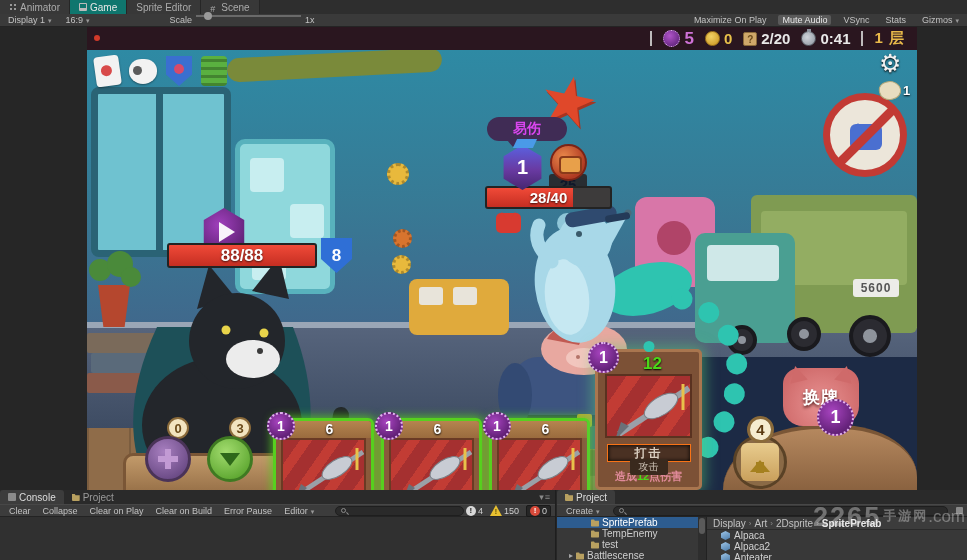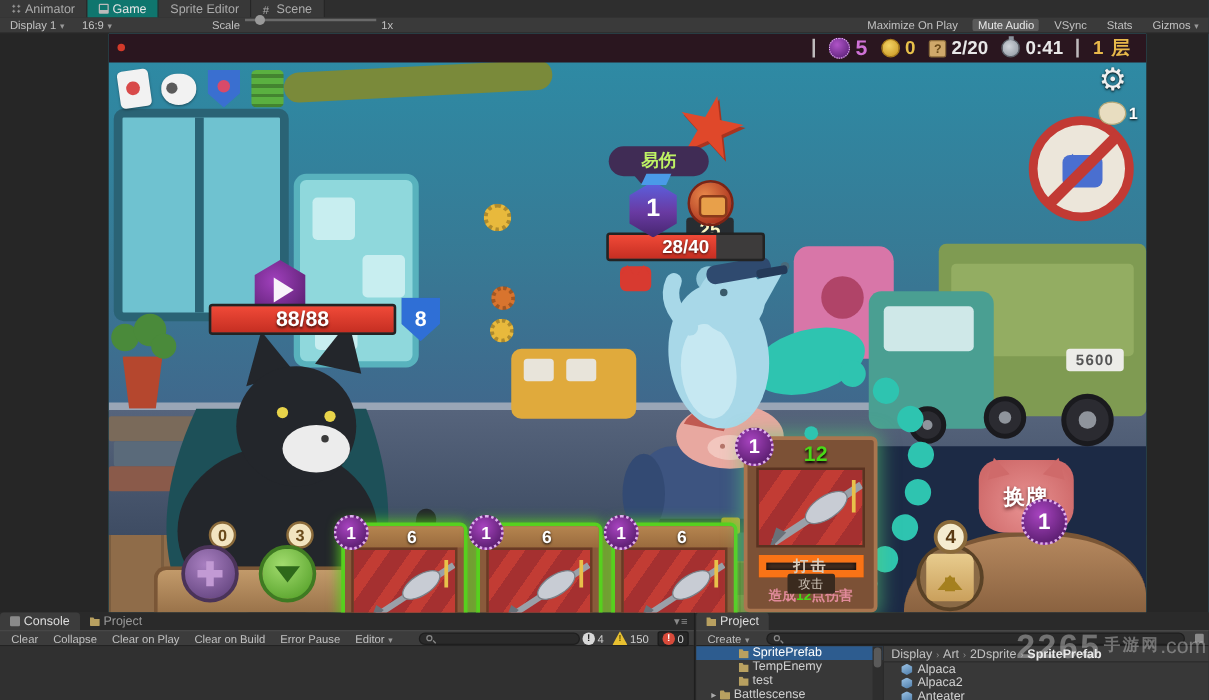--- a/index.html
+++ b/index.html
@@ -80,29 +80,29 @@
 .ico-pethead::after{content:"";position:absolute;left:4px;top:7px;width:9px;height:9px;border-radius:50%;background:#5a5a5a}
 .ico-shield{width:26px;height:30px;background:#3a6fd0;clip-path:polygon(0 0,100% 0,100% 62%,50% 100%,0 62%);position:relative}
 .ico-shield::after{content:"";position:absolute;left:8px;top:8px;width:10px;height:10px;border-radius:50%;background:#d84a6a}
 .ico-greendeck{width:26px;height:30px;background:#5ab040;border-radius:4px;background-image:repeating-linear-gradient(0deg,rgba(0,0,0,.25) 0 3px,transparent 3px 8px)}
 .gear-btn{position:absolute;left:792px;top:22px;font-size:25px;color:#f0f0f0;z-index:40;text-shadow:0 1px 2px #000}
 .gear-btn::after{content:"⚙"}
 .scrollnote{position:absolute;left:792px;top:54px;z-index:40;display:flex;align-items:center;gap:2px}
 .scroll-ico{width:22px;height:19px;background:#e8ddc0;border-radius:40% 55% 45% 50%;transform:rotate(-12deg);border:1px solid #b5a878}
 .scroll-num{color:#fff;font-weight:bold;font-size:13px;text-shadow:0 1px 2px #000}
 
-.debuff-bubble{position:absolute;left:400px;top:90px;width:80px;height:24px;background:#402c55;border-radius:12px;color:#bef264;font-size:14px;font-weight:bold;display:flex;align-items:center;justify-content:center;z-index:40}
+.debuff-bubble{position:absolute;left:400px;top:90px;width:80px;height:24px;background:#402c55;border-radius:12px;color:#d946ef;font-size:14px;font-weight:bold;display:flex;align-items:center;justify-content:center;z-index:40}
 .debuff-bubble::after{content:"";position:absolute;left:20px;bottom:-6px;border:6px solid transparent;border-top:7px solid #402c55;border-bottom:0}
 .hexbadge{clip-path:polygon(50% 0,94% 25%,94% 75%,50% 100%,6% 75%,6% 25%);display:flex;align-items:center;justify-content:center;color:#fff;font-weight:bold}
 .debuff-hex{position:absolute;left:414px;top:118px;width:43px;height:45px;background:linear-gradient(180deg,#5a62e2 0%,#693aa2 55%,#46266f 100%);font-size:20px;z-index:41}
 .hex-flap{position:absolute;left:428px;top:112px;width:20px;height:9px;background:#4a9ae8;transform:skewX(-25deg);z-index:42}
 .intent{position:absolute;left:461px;top:117px;width:40px;z-index:40;display:flex;flex-direction:column;align-items:center}
 .fist{width:37px;height:37px;border-radius:50%;background:radial-gradient(circle at 35% 32%,#e8874a,#b03a22 72%);border:2px solid #7a2416;position:relative}
 .fist::after{content:"";position:absolute;left:7px;top:10px;width:19px;height:14px;background:#e8a04a;border:2px solid #8a3a1a;border-radius:4px}
-.intent-num{margin-top:-7px;width:38px;height:20px;background:rgba(38,32,32,.85);border-radius:3px;color:#fef9c3;font-weight:bold;font-size:15px;display:flex;align-items:center;justify-content:center}
+.intent-num{margin-top:-7px;width:38px;height:20px;background:rgba(38,32,32,.85);border-radius:3px;color:#0f172a;font-weight:bold;font-size:15px;display:flex;align-items:center;justify-content:center}
 .hpbar{position:absolute;height:23px;background:#3d3b3b;border:2px solid #232323;border-radius:3px;overflow:hidden;z-index:40}
 .hp-fill{position:absolute;left:0;top:0;bottom:0;background:linear-gradient(180deg,#f04a38,#c52e22)}
 .hp-text{position:absolute;inset:0;display:flex;align-items:center;justify-content:center;color:#fff;font-weight:bold;font-size:15px;text-shadow:0 1px 2px rgba(0,0,0,.7)}
 .enemy-hp{left:398px;top:159px;width:127px}
 .enemy-hp .hp-fill{width:70%}
 .player-hp{left:80px;top:216px;width:150px;height:25px}
 .player-hp .hp-fill{width:100%}
 .player-hp .hp-text{font-size:17px}
 .minicat{position:absolute;left:409px;top:186px;width:25px;height:20px;background:#d83a30;border-radius:5px;z-index:40}
 .minicat::before,.minicat::after{content:"";position:absolute;top:-6px;border:5px solid transparent;border-bottom:8px solid #d83a30}
@@ -126,21 +126,21 @@
 .card-val{color:#fff;font-weight:bold;font-size:14px;text-shadow:0 1px 2px #000;margin-left:12px}
 .card-art{position:absolute;left:5px;right:5px;top:17px;bottom:3px;background:repeating-linear-gradient(125deg,#a53030 0 14px,#c23c34 14px 24px);border:2px solid #6a3a24;overflow:hidden}
 .cost{position:absolute;border-radius:50%;background:radial-gradient(circle at 40% 32%,#a844c0,#5e1f73 78%);border:2px dotted #e0b0ee;color:#fff;font-weight:bold;display:flex;align-items:center;justify-content:center;z-index:3}
 .card .cost{left:-9px;top:-9px;width:28px;height:28px;font-size:14px}
 .fish{position:absolute;left:8px;top:4px}
 .active-card{position:absolute;left:508px;top:322px;width:107px;height:141px;background:#7c5136;border:3px solid #a9764f;border-radius:5px;box-shadow:0 0 14px 3px rgba(90,210,120,.5);z-index:36}
 .active-card .cost{left:-10px;top:-10px;width:31px;height:31px;font-size:16px}
 .ac-dot{position:absolute;top:-11px;left:50%;transform:translateX(-50%);width:11px;height:11px;border-radius:50%;background:#2ec4b0}
 .ac-val{position:absolute;top:2px;left:54%;transform:translateX(-50%);color:#4ad818;font-weight:bold;font-size:17px;text-shadow:0 1px 2px #000;z-index:2}
 .ac-art{position:absolute;left:7px;right:7px;top:22px;height:64px;background:repeating-linear-gradient(125deg,#a53030 0 16px,#c23c34 16px 28px);border:2px solid #5a3220;overflow:hidden}
-.ac-name{position:absolute;top:92px;left:50%;transform:translateX(-50%);width:84px;height:18px;background:#4a3123;border:6px solid #f97316;box-shadow:inset 0 0 4px #000;color:#d8cdbf;font-size:12px;font-weight:bold;display:flex;align-items:center;justify-content:center;letter-spacing:2px}
+.ac-name{position:absolute;top:92px;left:50%;transform:translateX(-50%);width:84px;height:18px;background:#4a3123;border:1px solid #f97316;box-shadow:inset 0 0 4px #000;color:#d8cdbf;font-size:12px;font-weight:bold;display:flex;align-items:center;justify-content:center;letter-spacing:2px}
 .ac-desc{position:absolute;top:117px;width:100%;text-align:center;font-size:11px;color:#e08a9a;font-weight:bold}
 .ac-desc .v{color:#4ad818}
 .ac-type{position:absolute;bottom:12px;left:50%;transform:translateX(-50%);padding:1px 9px;background:#3a2a1e;border-radius:2px;color:#cfc5b8;font-size:10px;white-space:nowrap}
 
 .dock-curve{position:absolute;left:636px;top:398px;width:194px;height:65px;background:linear-gradient(180deg,#b5885e,#8a6240);border-top:4px solid #7a5636;border-radius:50% 40% 0 0/100% 80% 0 0;z-index:30}
 .energy{position:absolute;left:660px;top:389px;width:27px;height:27px;border-radius:50%;background:#f5ecd0;border:3px solid #8a6a3a;color:#5a3a12;font-weight:bold;font-size:15px;display:flex;align-items:center;justify-content:center;z-index:36}
 .arrowbtn{position:absolute;left:646px;top:408px;width:54px;height:54px;border-radius:50%;background:#8a6a46;border:3px solid #5a4226;display:flex;align-items:center;justify-content:center;z-index:35}
 .arrow-inner{width:38px;height:38px;background:linear-gradient(180deg,#e8cc8e,#caa05c);border-radius:6px;display:flex;align-items:center;justify-content:center}
 .up-sym{position:relative;width:24px;height:24px}
 .up-sym::before{content:"";position:absolute;left:2px;top:0;border:10px solid transparent;border-bottom:12px solid #a5801e}

